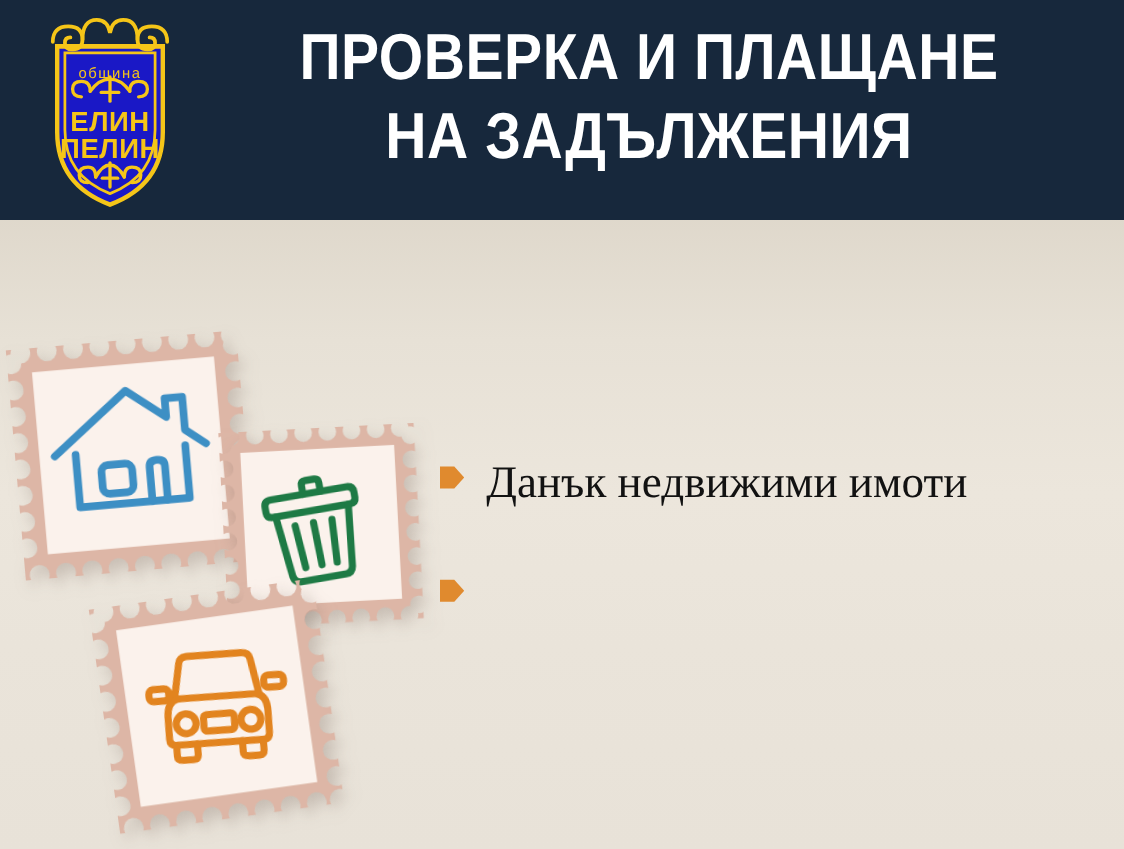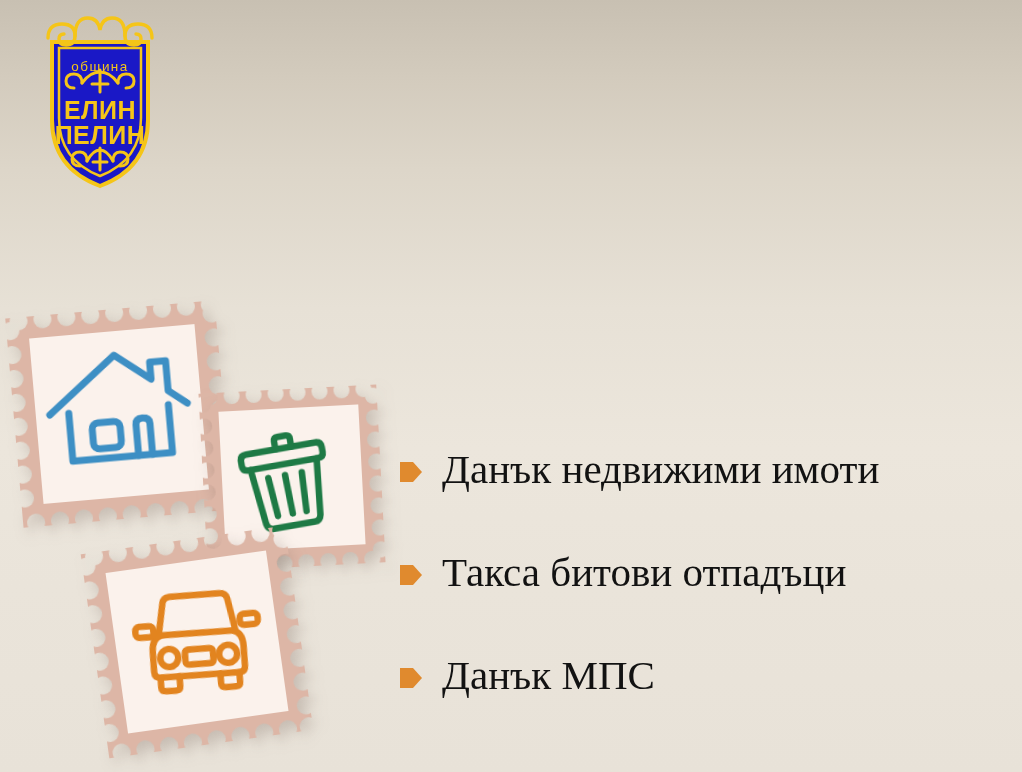--- a/index.html
+++ b/index.html
@@ -116,21 +116,21 @@
   
   .bullets {
     position: absolute;
     left: 400px;
     top: 418px;
     width: 610px;
     z-index: 4;
   }
   .bullet-row {
     display: flex;
-    align-items: center;
+    align-items: flex-start;
     height: 103px;
   }
   .bullet-marker {
     flex: 0 0 auto;
     width: 22px;
     height: 24px;
     margin-right: 20px;
     margin-top: 4px;
   }
   .bullet-marker svg { display:block; width:100%; height:100%; }
@@ -140,20 +140,24 @@
     color: #121212;
     line-height: 1;
     white-space: nowrap;
   }
 </style>
 </head>
 <body>
 
 <div class="poster">
 
+  <div class="header">
+    <div class="header-title">ПРОВЕРКА И ПЛАЩАНЕ
+НА ЗАДЪЛЖЕНИЯ</div>
+  </div>
 
   <div class="emblem">
     <svg viewBox="0 0 140 184" xmlns="http://www.w3.org/2000/svg">
 
       <path d="M22 34 L22 112 Q22 160 70 178 Q118 160 118 112 L118 34 Z" fill="#1a18c6"></path>
       <path d="M22 34 L22 112 Q22 160 70 178 Q118 160 118 112 L118 34 Z" fill="none" stroke="#f5c518" stroke-width="4"></path>
       <path d="M29 40 L29 110 Q29 152 70 168 Q111 152 111 110 L111 40 Z" fill="none" stroke="#f5c518" stroke-width="2.5"></path>
 
       <path d="M18 30 Q18 16 32 16 Q45 16 45 28 Q45 37 36 37 Q29 37 29 31 Q29 26 34 26" fill="none" stroke="#f5c518" stroke-width="3.4" stroke-linecap="round"></path>
       <path d="M122 30 Q122 16 108 16 Q95 16 95 28 Q95 37 104 37 Q111 37 111 31 Q111 26 106 26" fill="none" stroke="#f5c518" stroke-width="3.4" stroke-linecap="round"></path>
@@ -364,27 +368,18 @@
       </span>
       <span class="bullet-label">Данък недвижими имоти</span>
     </div>
 
     <div class="bullet-row">
       <span class="bullet-marker">
         <svg viewBox="0 0 22 24" xmlns="http://www.w3.org/2000/svg">
           <path d="M0 2 L13 2 L22 12 L13 22 L0 22 Z" fill="#e08a2e"></path>
         </svg>
       </span>
-      <span class="bullet-label">Такса битови отпадъци</span>
-    </div>
-
-    <div class="bullet-row">
-      <span class="bullet-marker">
-        <svg viewBox="0 0 22 24" xmlns="http://www.w3.org/2000/svg">
-          <path d="M0 2 L13 2 L22 12 L13 22 L0 22 Z" fill="#e08a2e"></path>
-        </svg>
-      </span>
-      <span class="bullet-label">Данък МПС</span>
-    </div>
+    </div>
+
 
   </div>
 
 </div>
 
 </body></html>

